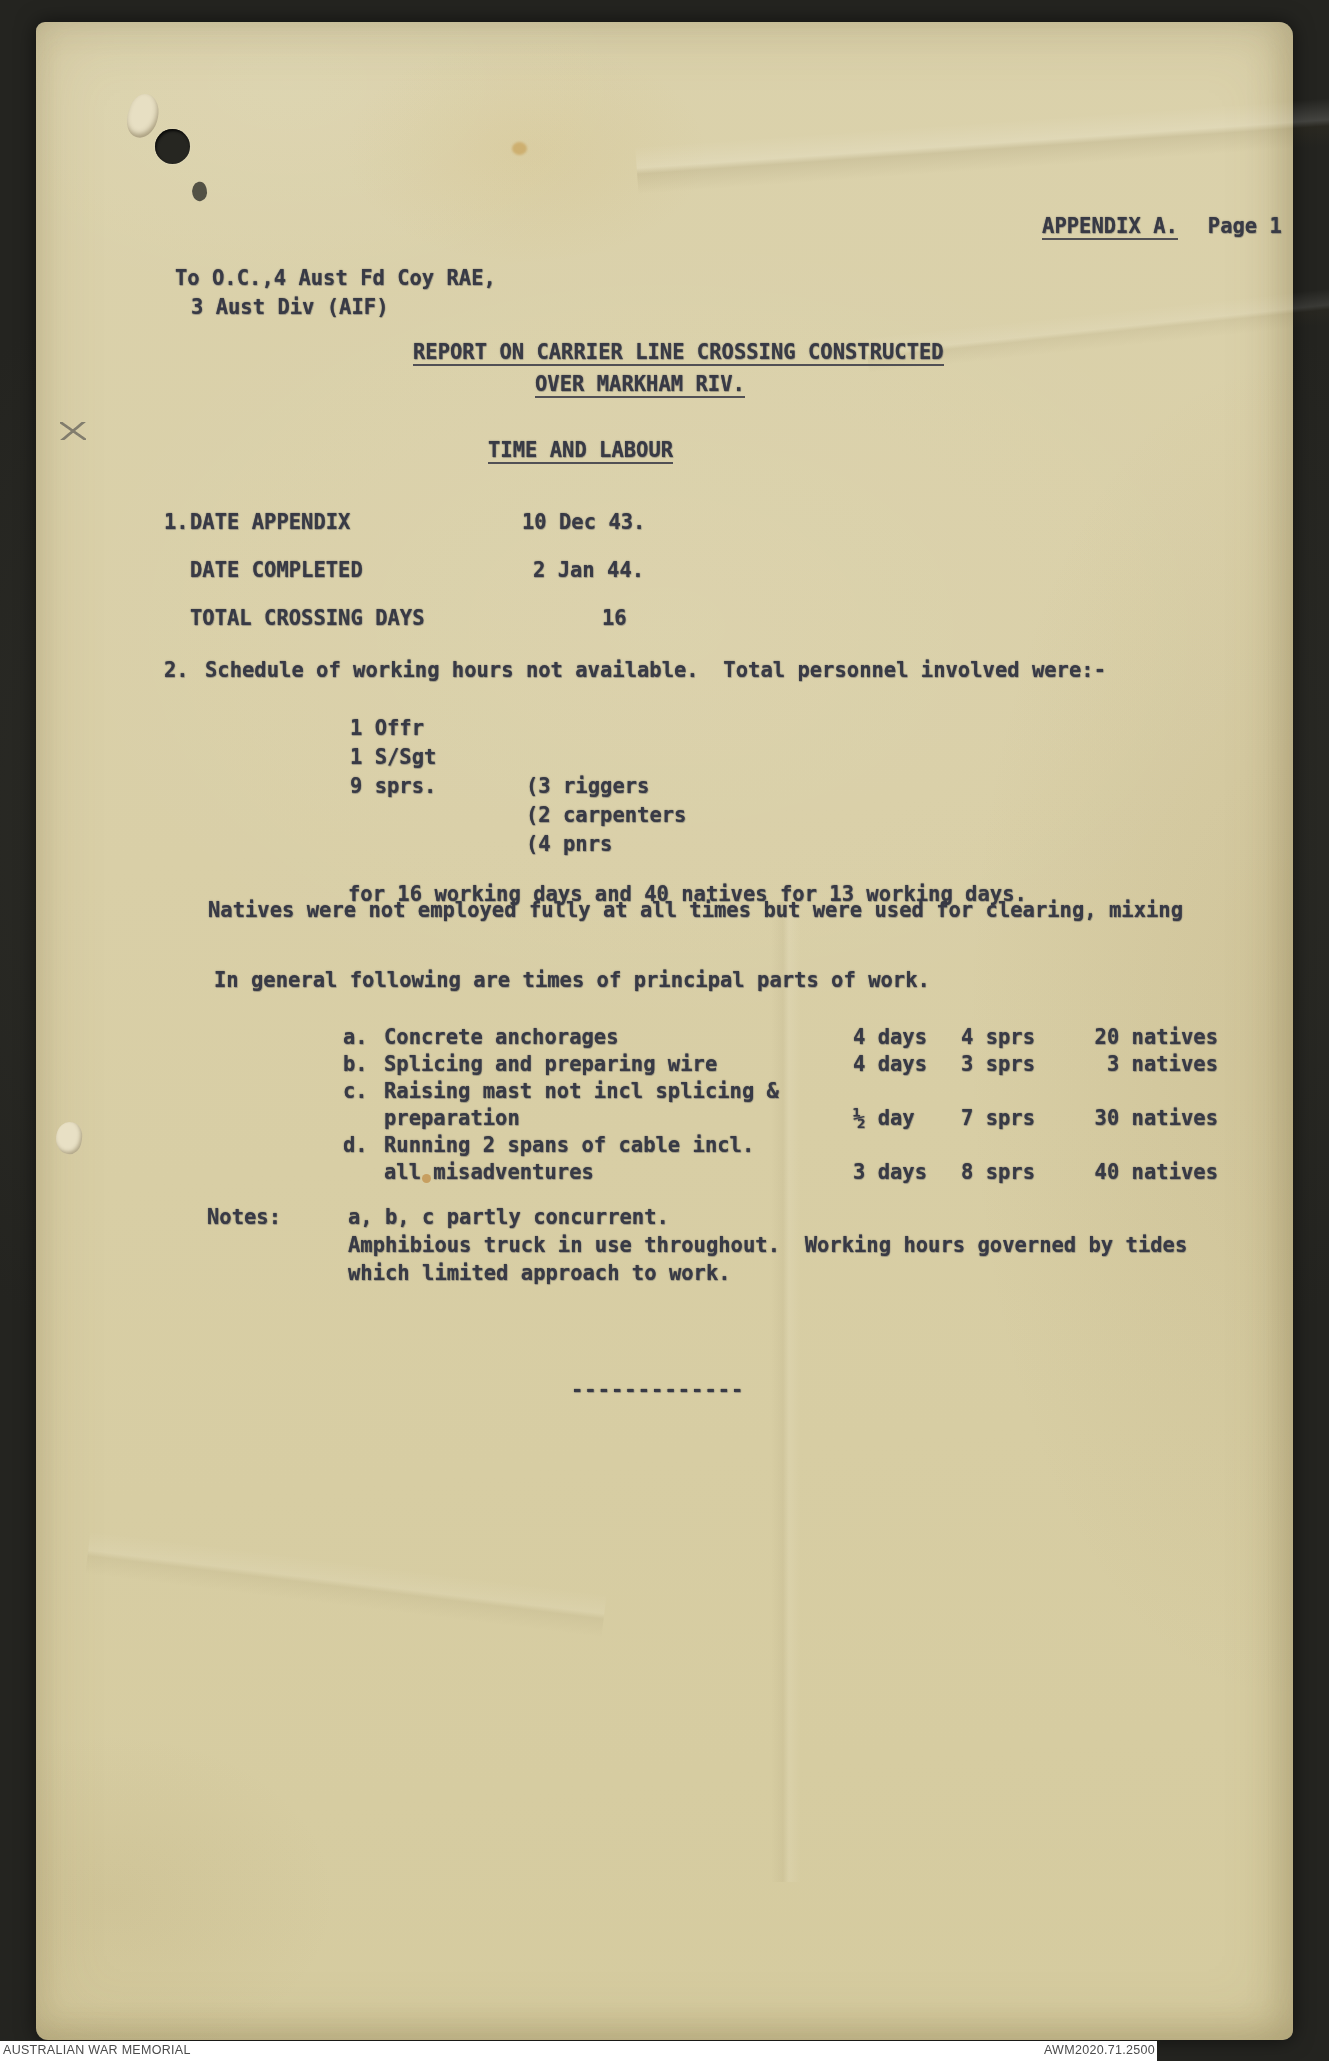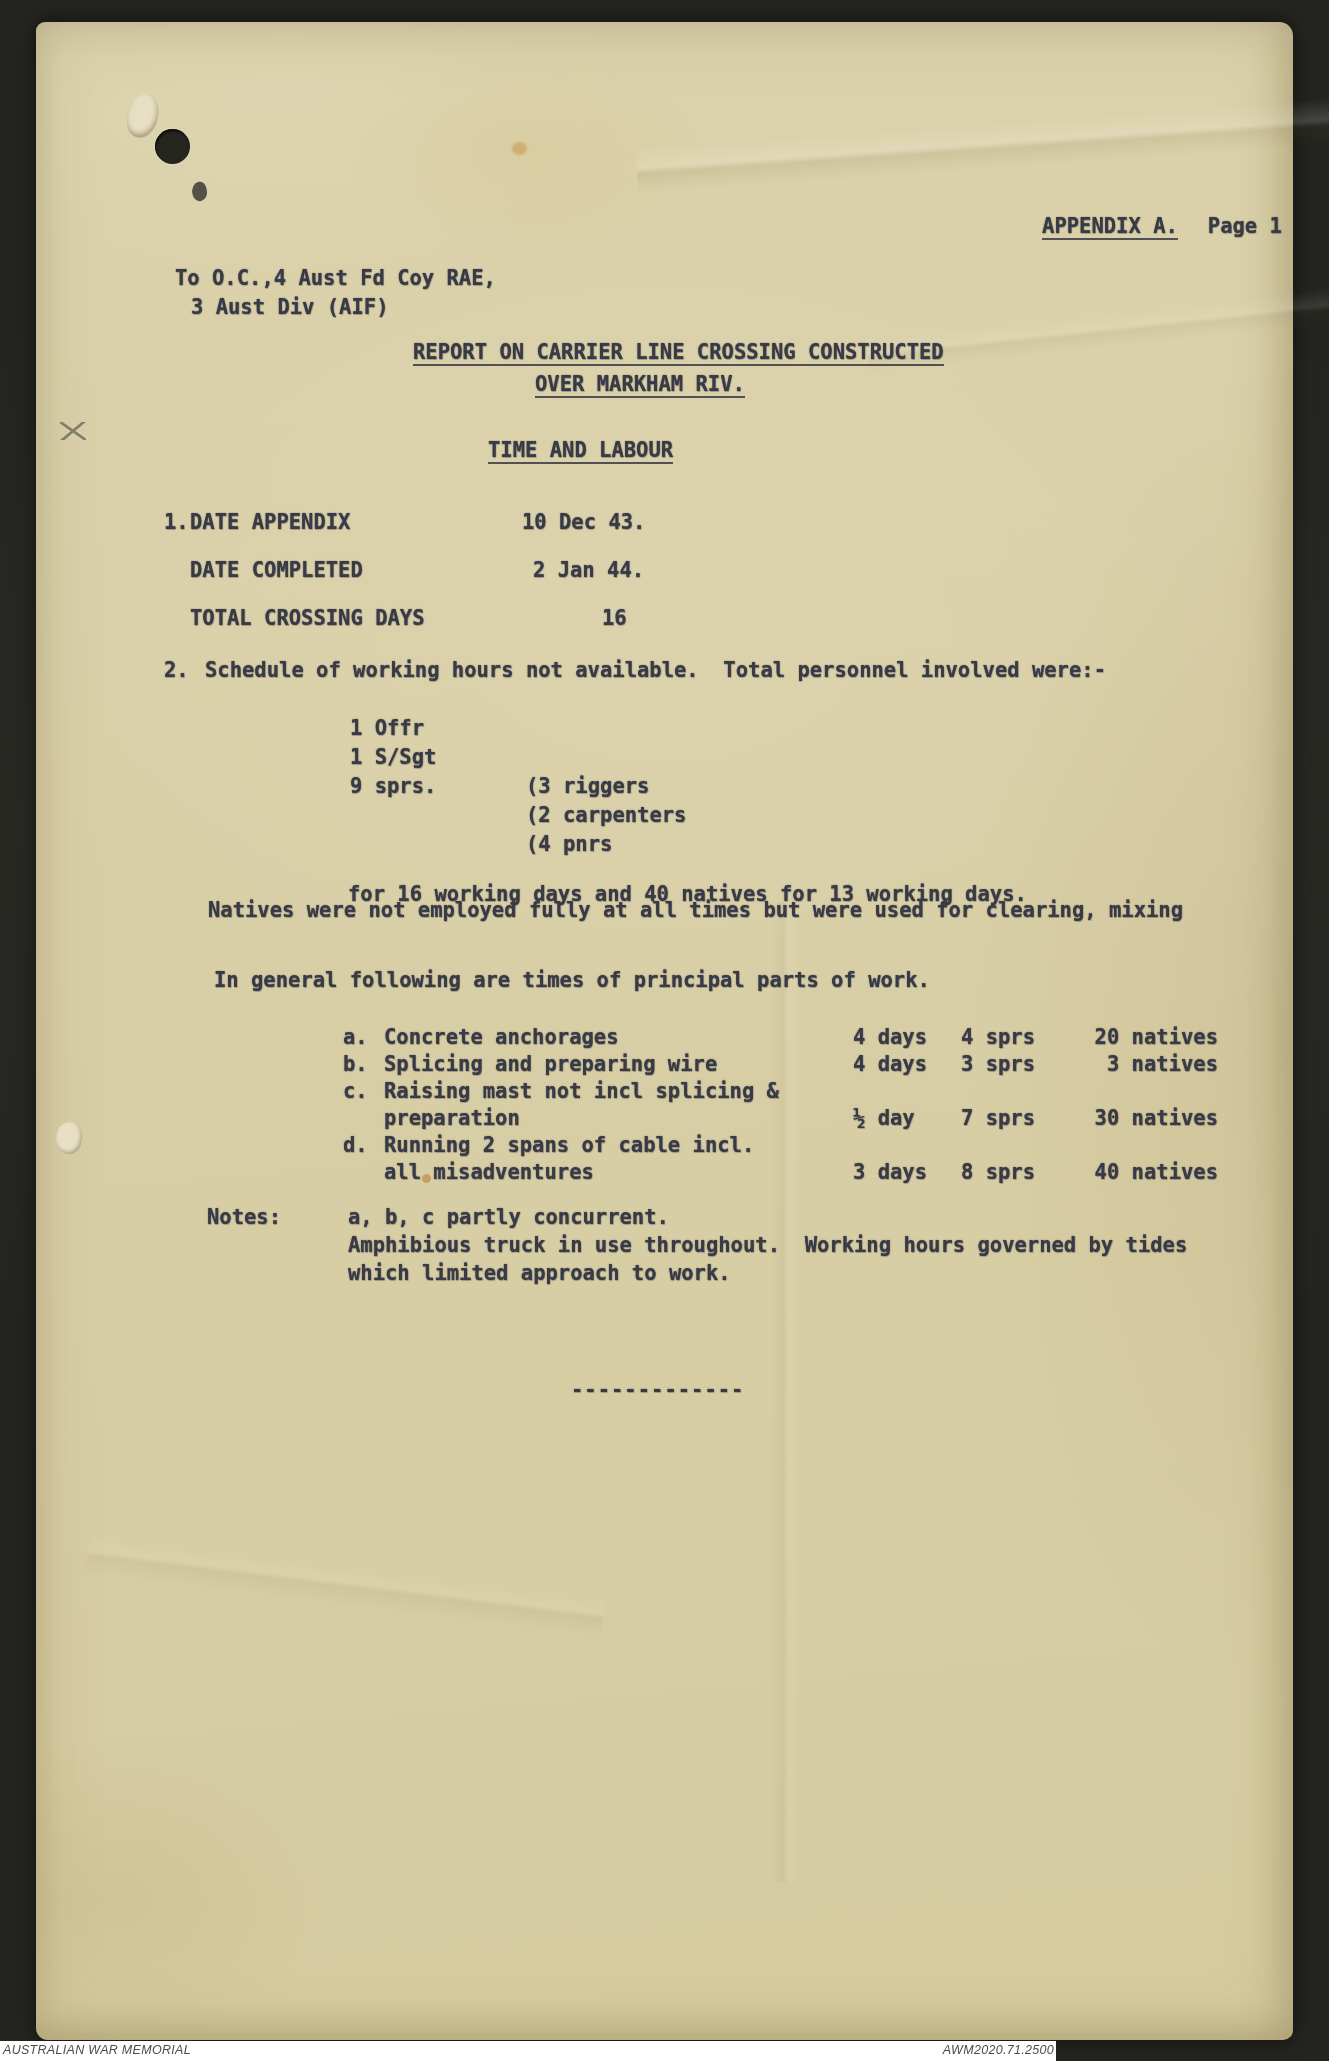--- a/index.html
+++ b/index.html
@@ -52,21 +52,21 @@
       linear-gradient(35deg, transparent 44%, #3d3d40 47%, #3d3d40 53%, transparent 56%),
       linear-gradient(-40deg, transparent 44%, #3d3d40 47%, #3d3d40 53%, transparent 56%); }
   
   .t {
     position:absolute; font-family:"DejaVu Sans Mono", monospace;
     font-size:20.5px; line-height:24px; font-weight:700; color:#383a45;
     white-space:pre; text-shadow:0 0 1.3px rgba(56,58,69,.8), .6px .6px 0 rgba(56,58,69,.25);
   }
   .ul { border-bottom:2.5px solid rgba(56,58,69,.85); padding-bottom:0; }
   .nat { left:1004px; width:178px; text-align:right; }
-  .footer-bar { position:absolute; left:0; bottom:0; width:1056px; height:20px; background:#ffffff;font-style:italic; }
+  .footer-bar { position:absolute; left:0; bottom:0; width:1157px; height:20px; background:#ffffff; }
   .footer-bar span {
     position:absolute; top:2px; font-family:"Liberation Sans", sans-serif;
     font-size:12.5px; color:#4b4b4b; letter-spacing:.3px; white-space:pre;
   }
   .fl { left:3px; } .fr { right:2px; }
 </style>
 </head>
 <body>
 
 <div class="scan">

